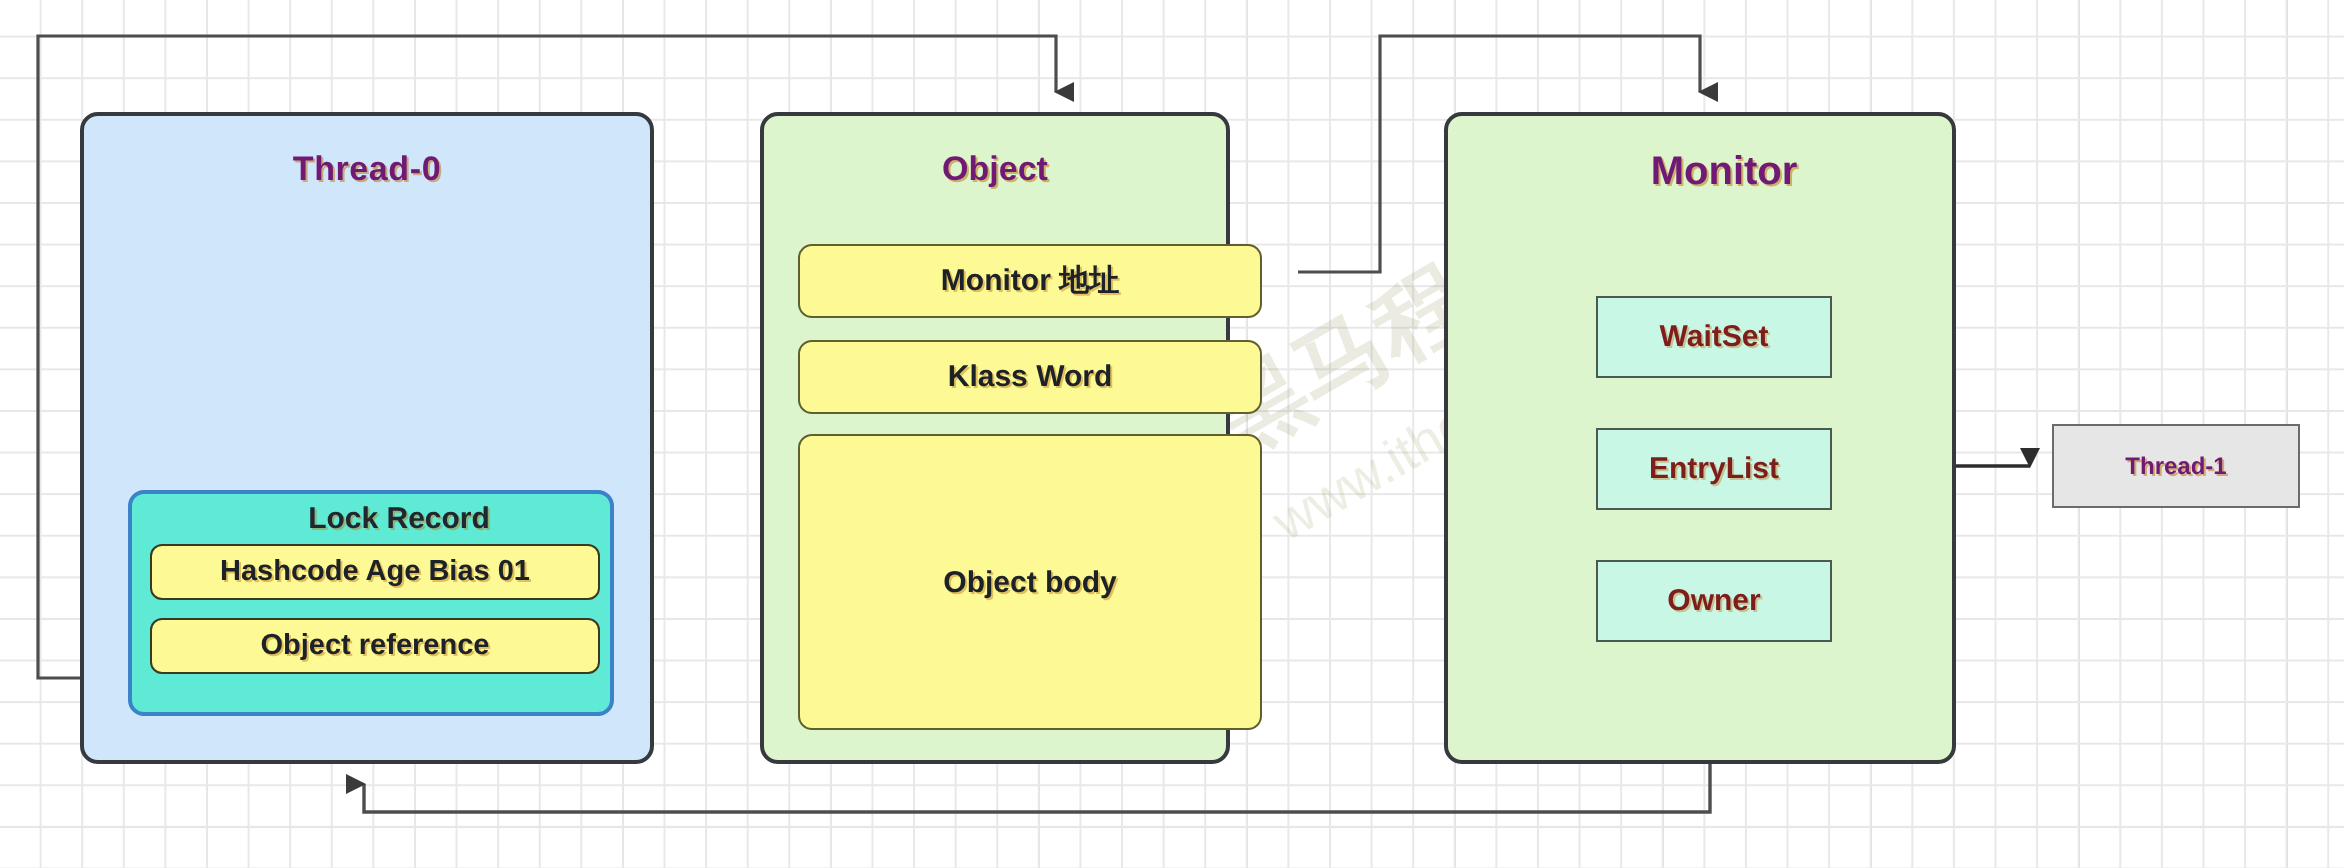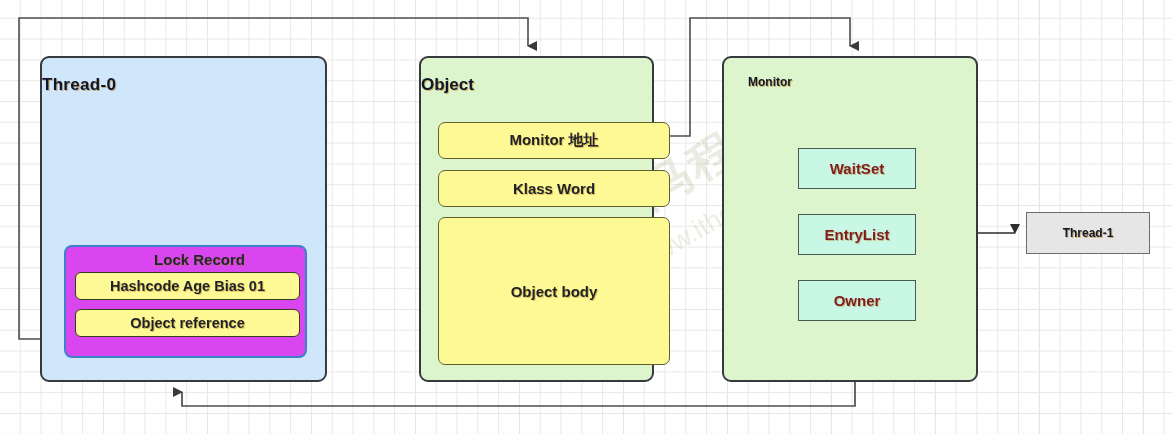--- a/index.html
+++ b/index.html
@@ -51,44 +51,44 @@
     pointer-events: none;
   }
 
   
   .node {
     position: absolute;
     box-sizing: border-box;
     z-index: 3;
   }
   .node-title {
-    text-align: left;
-    font-weight: bold;
-    color: #0f172a;
+    text-align: center;
+    font-weight: bold;
+    color: #701a75;
     text-shadow: 1px 1px 0 rgba(190,120,20,.55);
   }
 
   .thread0 {
     left: 40px; top: 56px;
     width: 287px; height: 326px;
     background: #cfe6fb;
     border: 2.5px solid #36393d;
     border-radius: 9px;
   }
   .thread0 .node-title {
     font-size: 17px;
     margin-top: 17px;
     letter-spacing: .3px;
   }
 
   .lock-record {
     position: absolute;
     left: 22px; top: 187px;
     width: 243px; height: 113px;
-    background: #d946ef;
+    background: #5eead4;
     border: 2px solid #3c82c8;
     border-radius: 8px;
     box-sizing: border-box;
     padding-left: 28px;
   }
   .lock-record .lr-title {
     text-align: center;
     font-weight: bold;
     font-size: 15px;
     color: #20272e;
@@ -109,21 +109,21 @@
     justify-content: center;
     font-weight: bold;
     font-size: 14.5px;
     color: #1d2229;
     text-shadow: 1px 1px 0 rgba(190,120,20,.45);
   }
   .lr-slot-0 { top: 25px; }
   .lr-slot-1 { top: 62px; }
 
   .object-box {
-    left: 419px; top: 56px;
+    left: 380px; top: 56px;
     width: 235px; height: 326px;
     background: #ddf5cd;
     border: 2.5px solid #36393d;
     border-radius: 9px;
   }
   .object-box .node-title {
     font-size: 17px;
     margin-top: 17px;
   }
   .obj-slot {
@@ -147,21 +147,21 @@
   .obj-slot-2 { top: 159px; height: 148px; }
 
   .monitor-box {
     left: 722px; top: 56px;
     width: 256px; height: 326px;
     background: #ddf5cd;
     border: 2.5px solid #36393d;
     border-radius: 9px;
   }
   .monitor-box .node-title {
-    font-size: 12px;
+    font-size: 20px;
     margin-top: 17px;
     padding-left: 24px;
   }
   .mon-slot {
     position: absolute;
     left: 74px;
     width: 118px;
     height: 41px;
     background: #c9f7e6;
     border: 1.6px solid #4b5a50;

